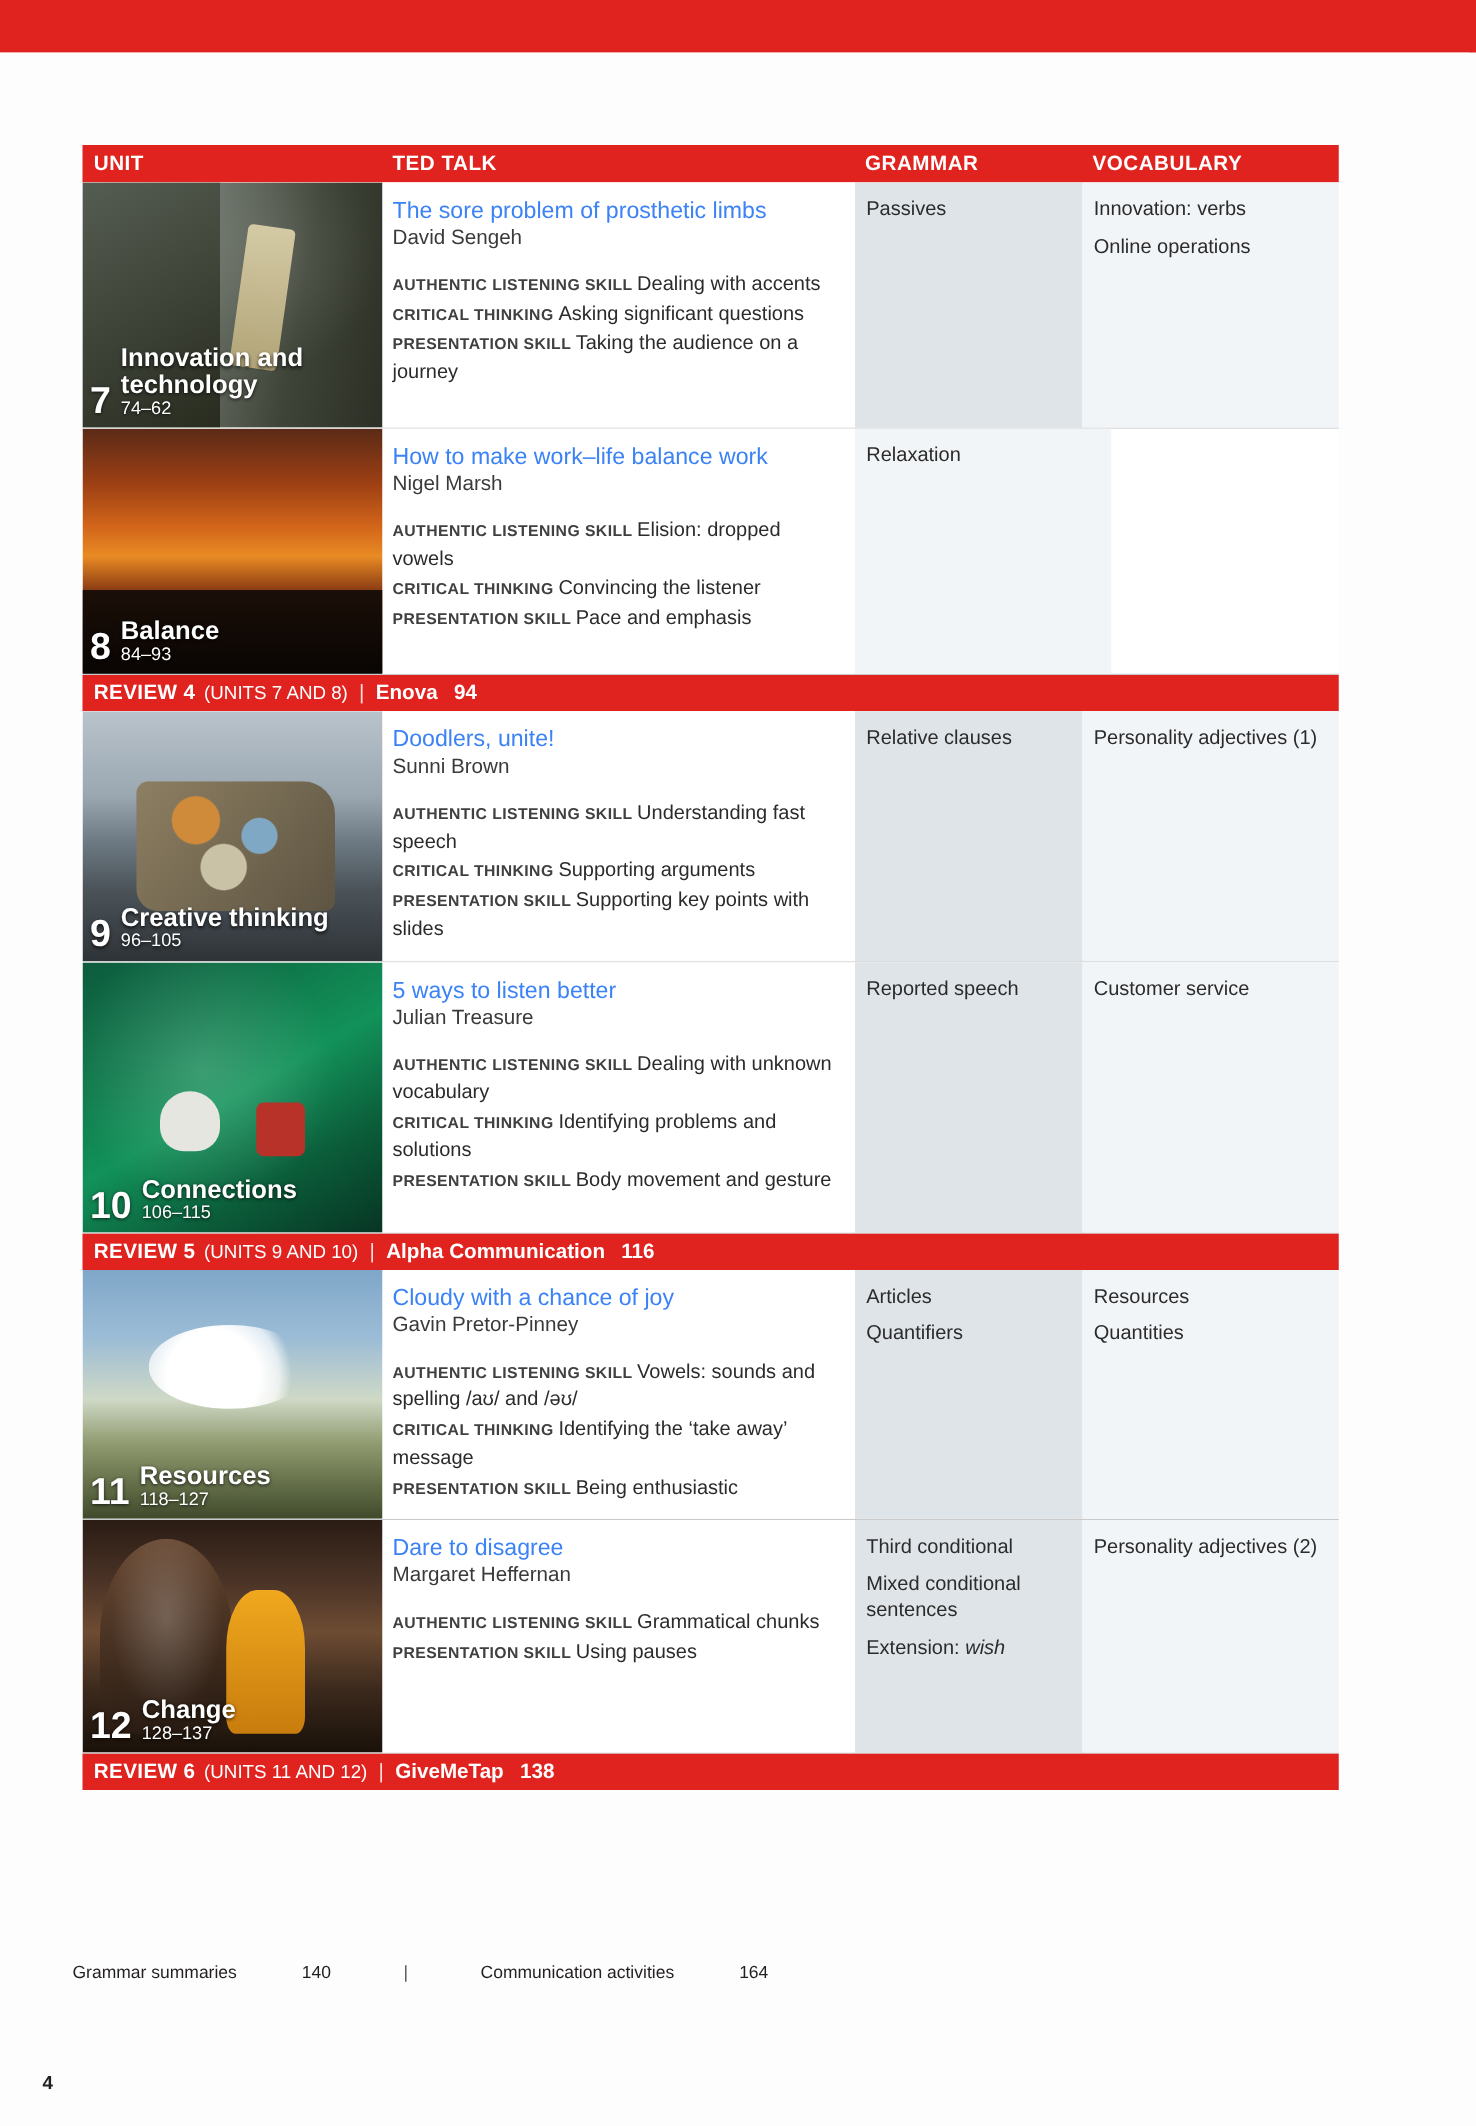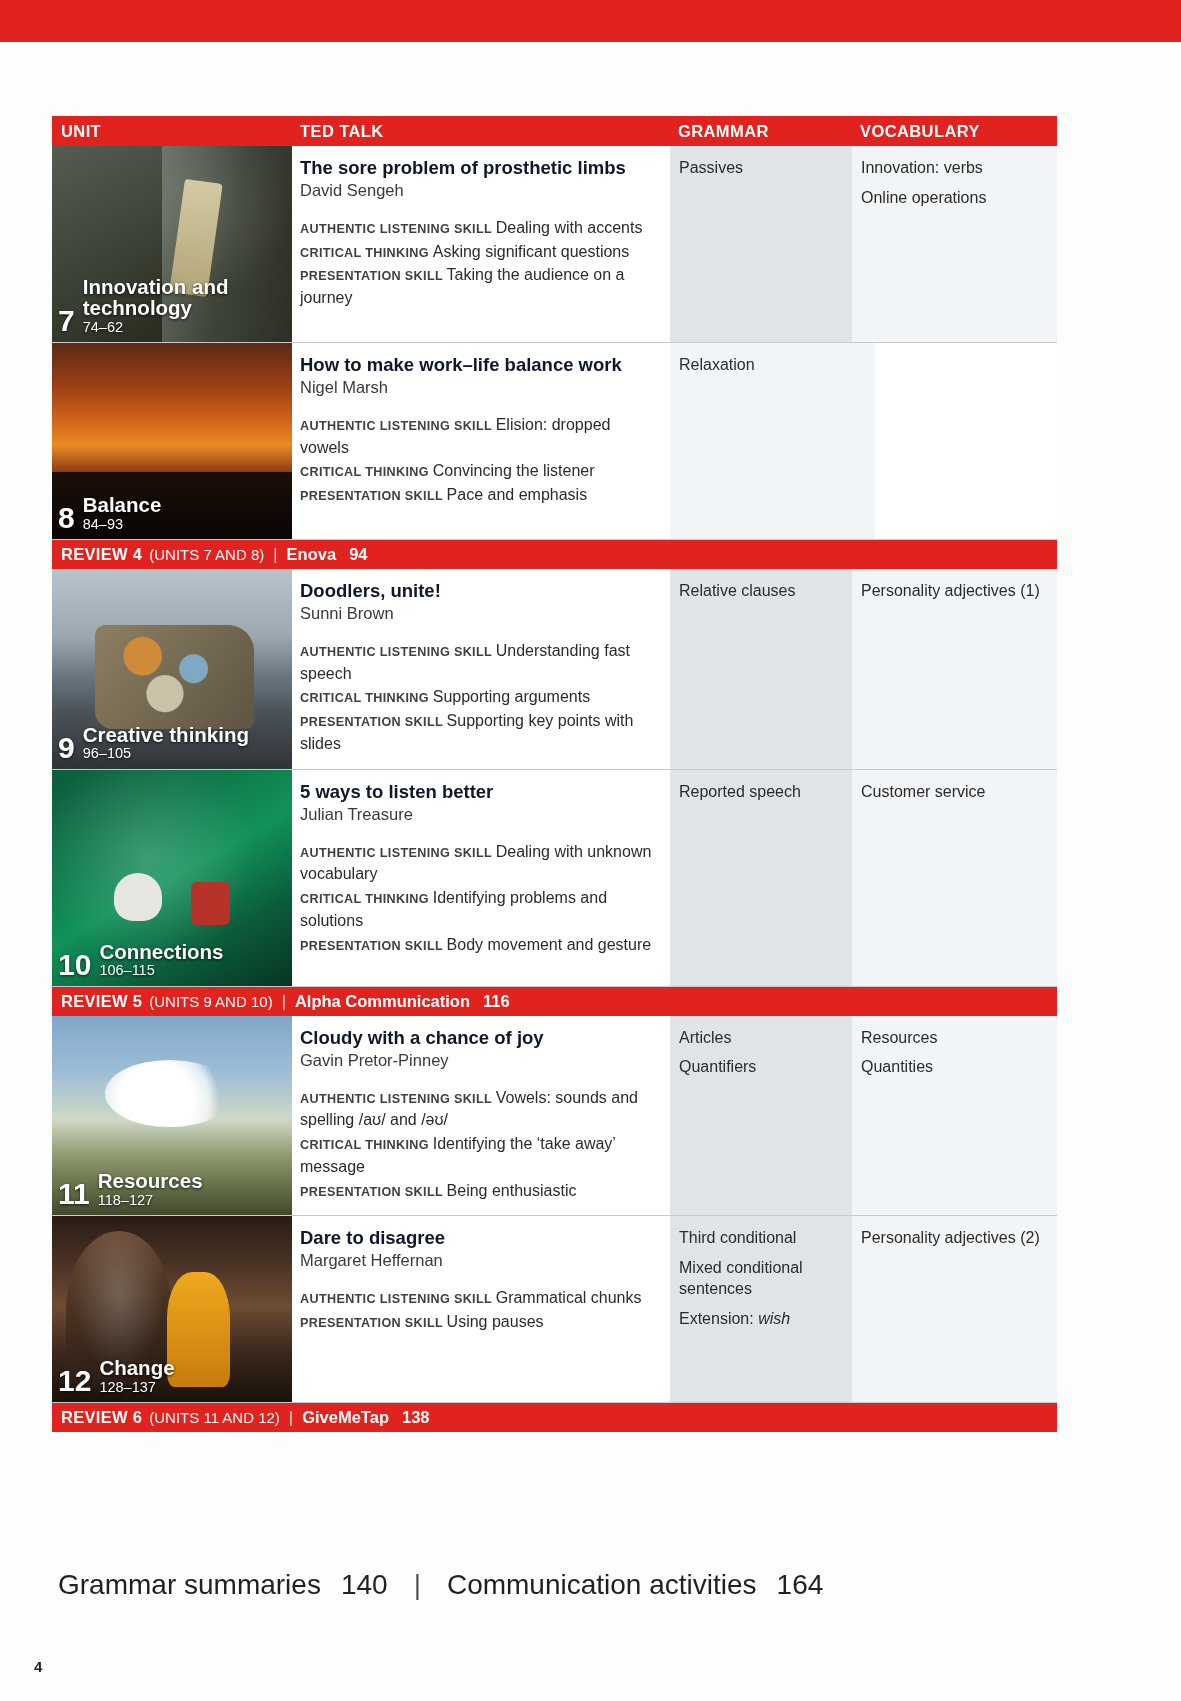--- a/index.html
+++ b/index.html
@@ -41,21 +41,21 @@
   .right-strip {
     position: absolute;
     top: 0; right: 0;
     width: 6px;
     height: 1701px;
     background: #e0231f;
   }
 
   .table {
     position: absolute;
-    left: 52px;
+    left: 66px;
     top: 74px;
     width: 1005px;
   }
 
   
   .thead {
     display: flex;
     background: #e0231f;
     color: #fff;
     height: 30px;
@@ -119,23 +119,23 @@
   
   .talkcell {
     width: 378px;
     flex: 0 0 378px;
     box-sizing: border-box;
     padding: 11px 14px 12px 8px;
     background: #fff;
   }
   .talktitle {
     font-size: 18.5px;
-    font-weight: bold;
+    font-weight: normal;
     line-height: 1.15;
-    color: #0f172a;
+    color: #3b82f6;
   }
   .talkspeaker {
     font-size: 16.5px;
     line-height: 1.5;
     color: #3a3a3a;
   }
   .skills { margin-top: 14px; }
   .skill {
     font-size: 16px;
     line-height: 1.42;
@@ -187,24 +187,25 @@
   .review .rv-units { margin-left: 7px; font-size: 15px; }
   .review .rv-sep { margin: 0 9px; opacity: .85; }
   .review .rv-name { font-weight: bold; }
   .review .rv-page { font-weight: bold; margin-left: 13px; }
 
   
   .footer {
     position: absolute;
     left: 58px;
     top: 1527px;
-    font-size: 28px;
+    font-size: 14px;
     color: #231f20;
     display: flex;
     align-items: center;
+    gap: 32px;
   }
   .footer .fsep { margin: 0 26px; color: #555; }
   .footer .fnum { margin-left: 20px; }
   .pagenum {
     position: absolute;
     left: 34px;
     top: 1616px;
     font-size: 15px;
     font-weight: bold;
     color: #231f20;

